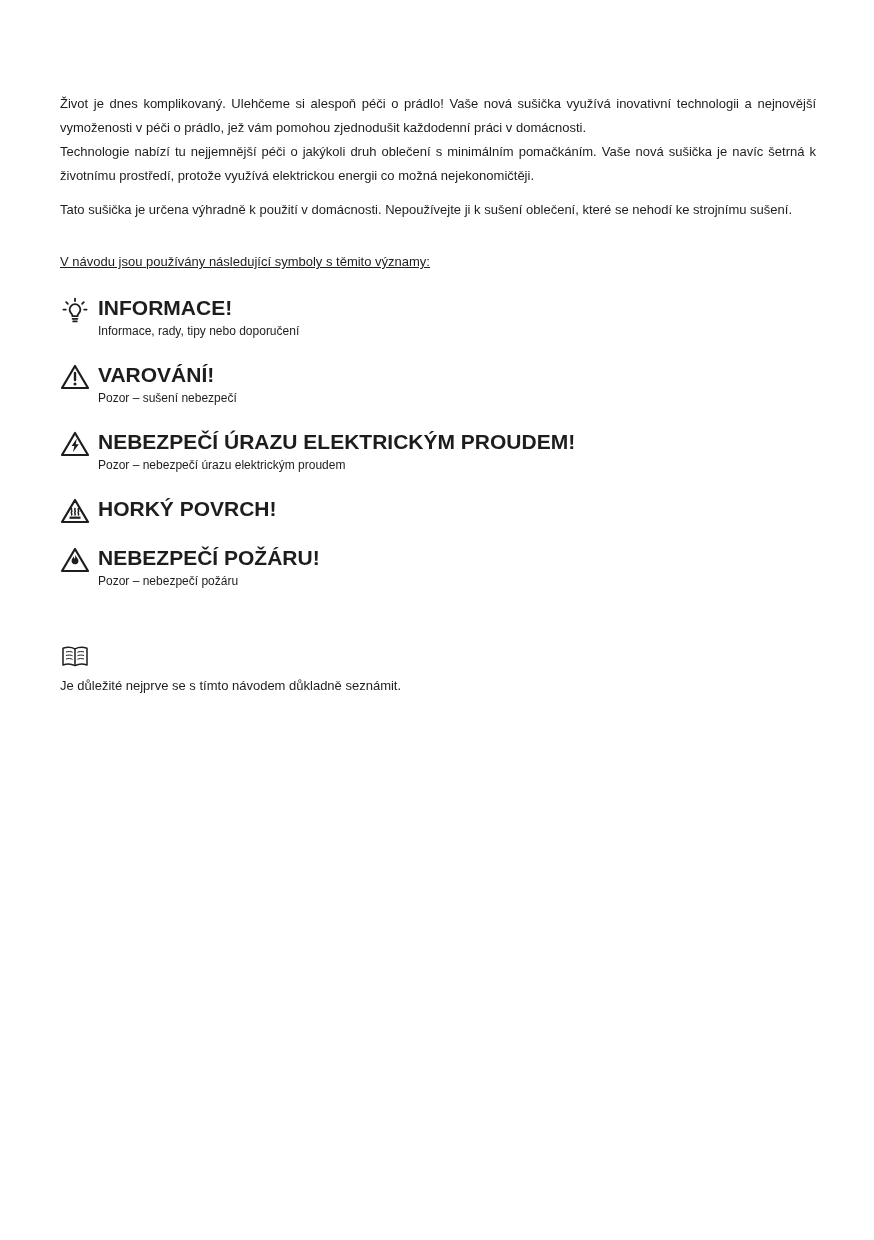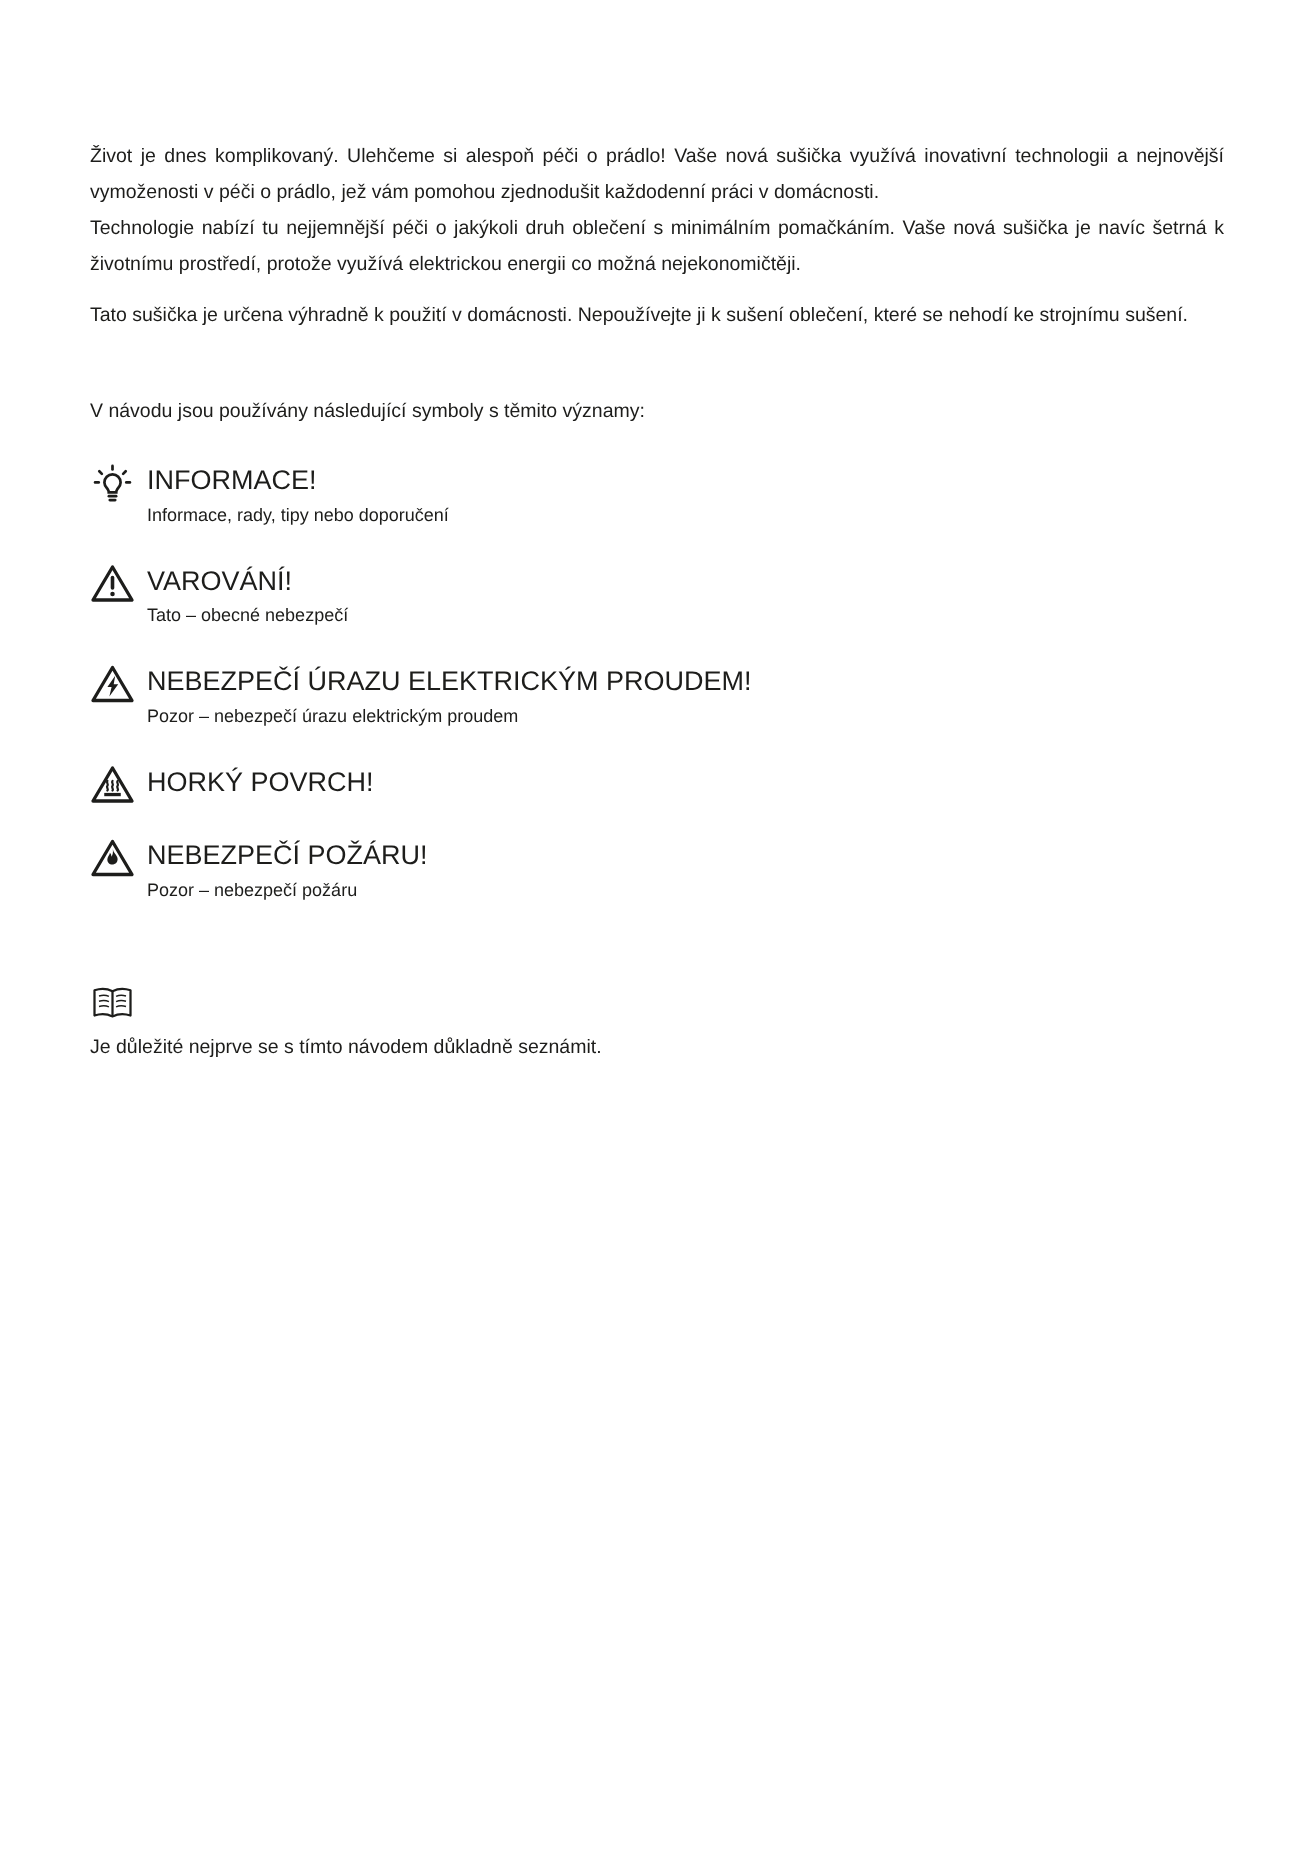--- a/index.html
+++ b/index.html
@@ -26,42 +26,43 @@
     font-size: 13px;
     line-height: 24px;
   }
   .intro-block p {
     text-align: justify;
   }
   .para-domestic {
     margin-top: 10px;
   }
   .symbols-intro {
-    margin-top: 40px;
+    margin-top: 28px;
+    text-decoration: underline;
   }
   .symbol-list {
     margin-top: 22px;
   }
   .symbol-item {
     display: flex;
     align-items: flex-start;
     gap: 4px;
     margin-bottom: 21px;
   }
   .symbol-icon {
     width: 34px;
     flex: 0 0 34px;
     padding-top: 0px;
   }
   .symbol-text {
     flex: 1;
   }
   .symbol-title {
-    font-size: 18px;
-    font-weight: normal;
+    font-size: 21px;
+    font-weight: bold;
     line-height: 24px;
   }
   .symbol-desc {
     font-size: 12px;
     line-height: 22px;
   }
   .footer-block {
     margin-top: 52px;
   }
   .footer-note {
@@ -108,21 +109,21 @@
     <div class="symbol-item">
       <span class="symbol-icon">
         <svg width="30" height="28" viewBox="0 0 30 28">
           <path d="M15 3 L28 25 H2 Z" fill="none" stroke="#1d1d1b" stroke-width="2.2" stroke-linejoin="round"></path>
           <line x1="15" y1="10" x2="15" y2="17" stroke="#1d1d1b" stroke-width="2.4" stroke-linecap="round"></line>
           <circle cx="15" cy="21" r="1.5" fill="#1d1d1b"></circle>
         </svg>
       </span>
       <span class="symbol-text">
         <div class="symbol-title">VAROVÁNÍ!</div>
-        <div class="symbol-desc">Tato – obecné nebezpečí</div>
+        <div class="symbol-desc">Pozor – sušení nebezpečí</div>
       </span>
     </div>
 
     <div class="symbol-item">
       <span class="symbol-icon">
         <svg width="30" height="28" viewBox="0 0 30 28">
           <path d="M15 3 L28 25 H2 Z" fill="none" stroke="#1d1d1b" stroke-width="2.2" stroke-linejoin="round"></path>
           <polygon points="16.8,8.5 11.6,16 14.4,16 12.9,22.3 18.8,14.2 15.8,14.2" fill="#1d1d1b"></polygon>
         </svg>
       </span>

